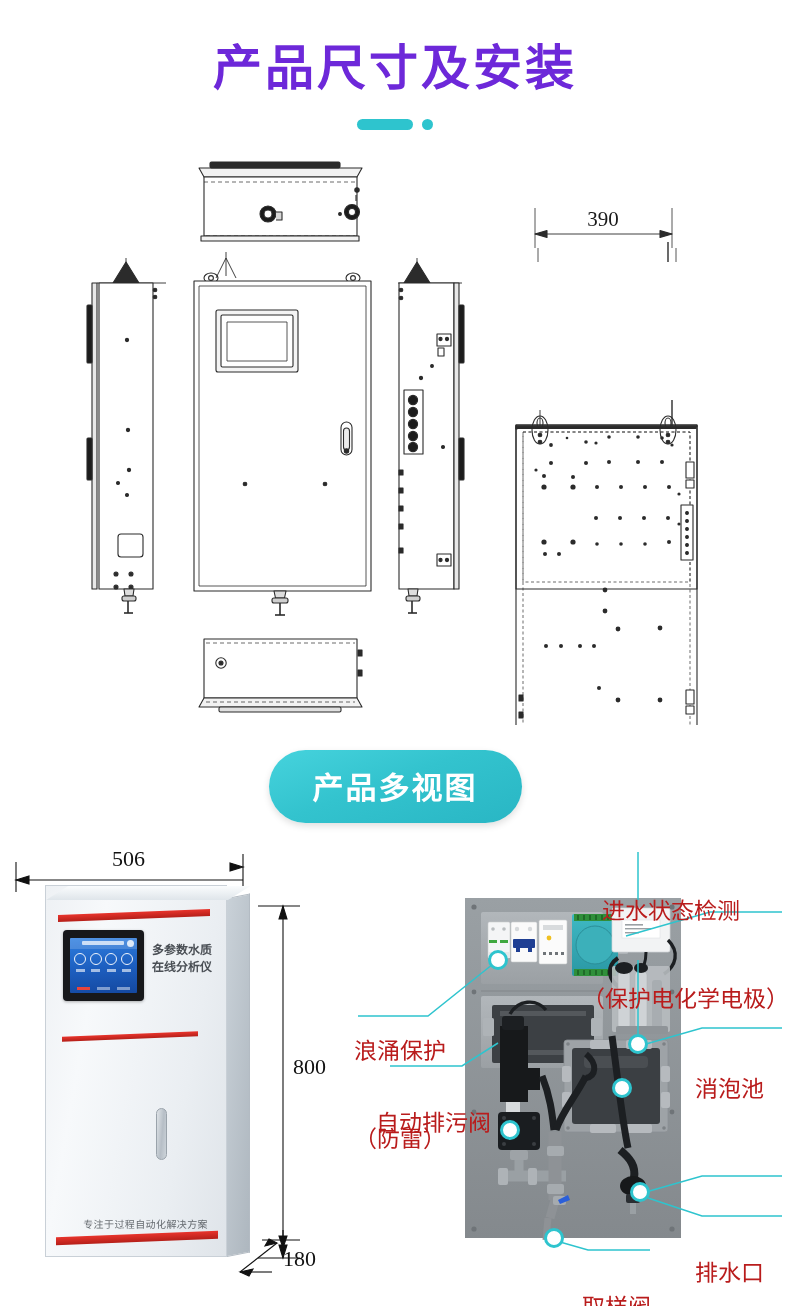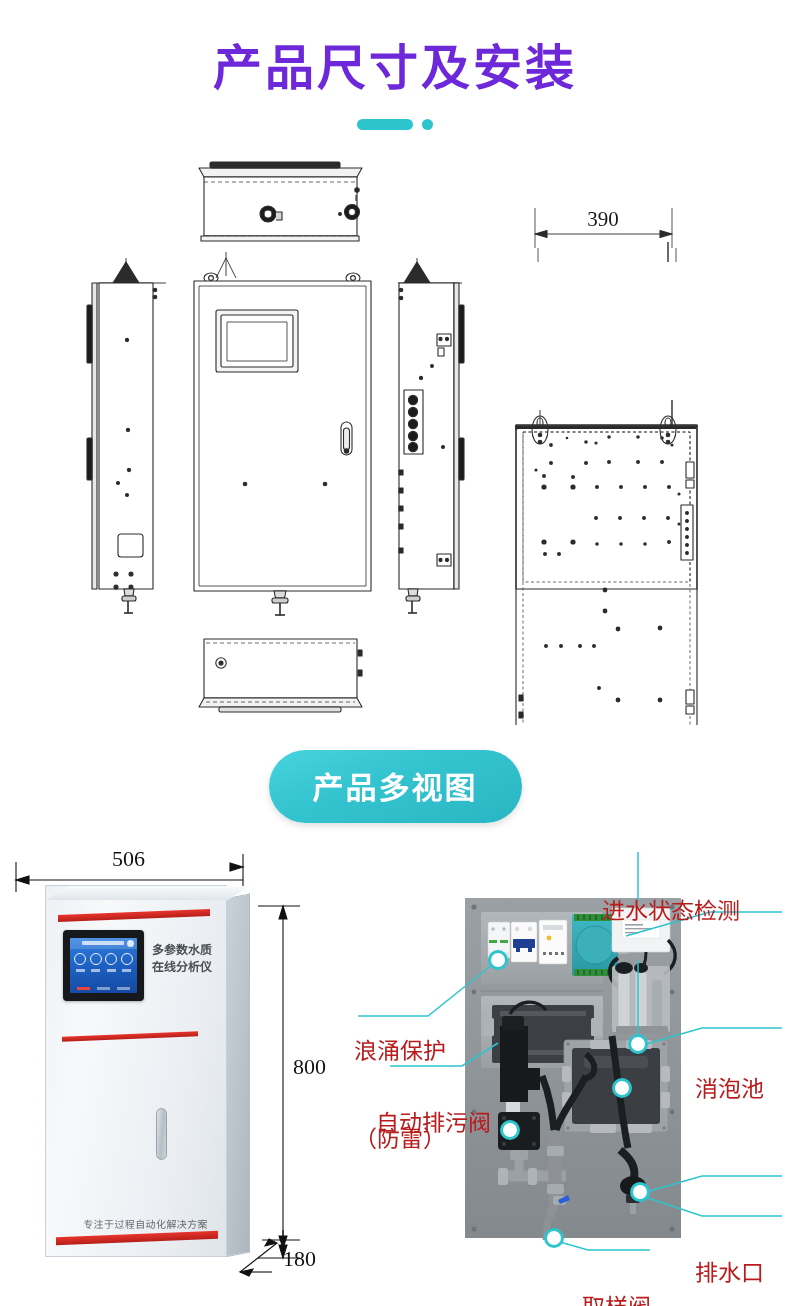--- a/index.html
+++ b/index.html
@@ -647,20 +647,21 @@
       </g>
     </svg>
 
     <div class="callout" style="left:4px; top:140px; text-align:right;">
       <div>浪涌保护</div>
       <div>（防雷）</div>
     </div>
 
     <div class="callout" style="left:232px; top:0px; text-align:left;">
       <div style="padding-left:20px;">进水状态检测</div>
+      <div>（保护电化学电极）</div>
     </div>
 
     <div class="callout" style="left:345px; top:178px;">
       <div>消泡池</div>
     </div>
 
     <div class="callout" style="left:2px; top:212px;margin-left:24px;">
       <div>自动排污阀</div>
     </div>
 

